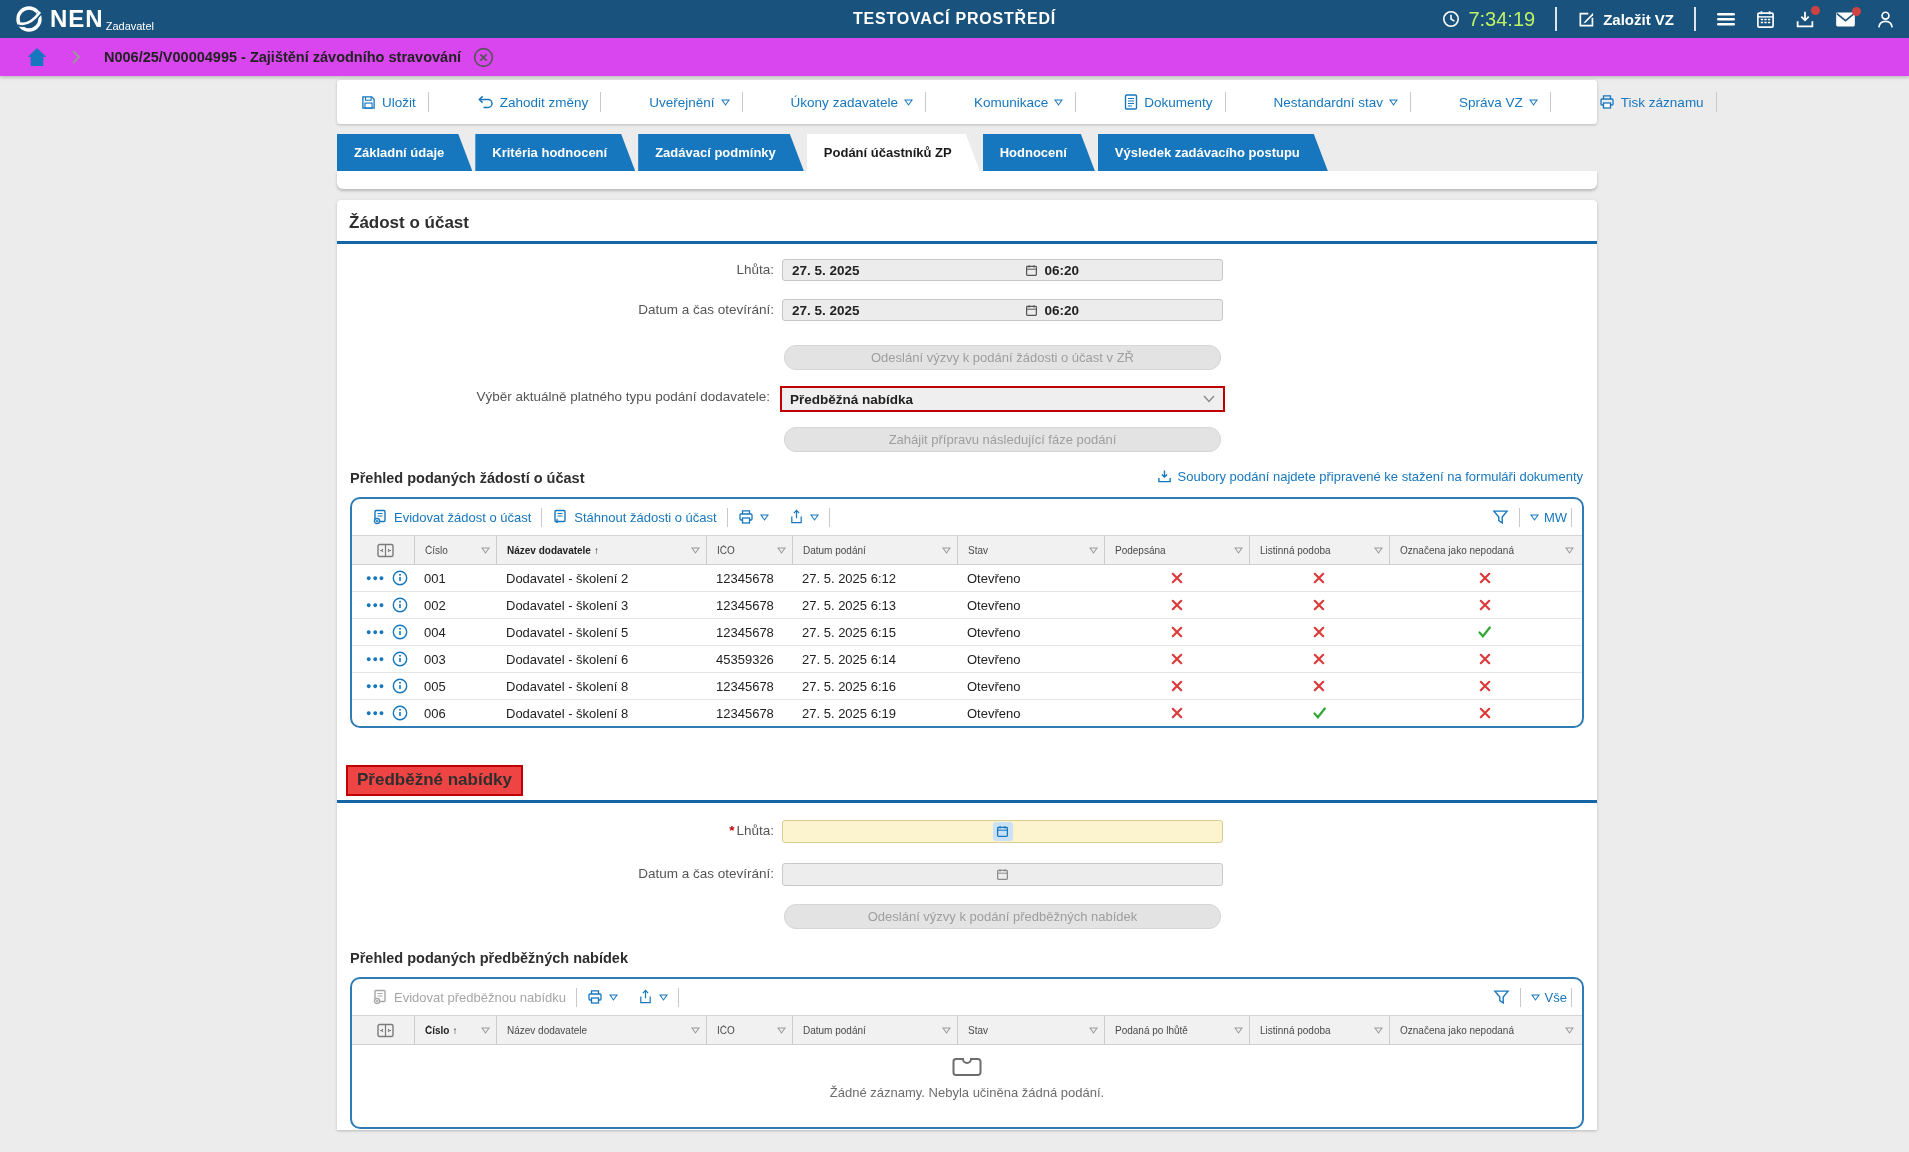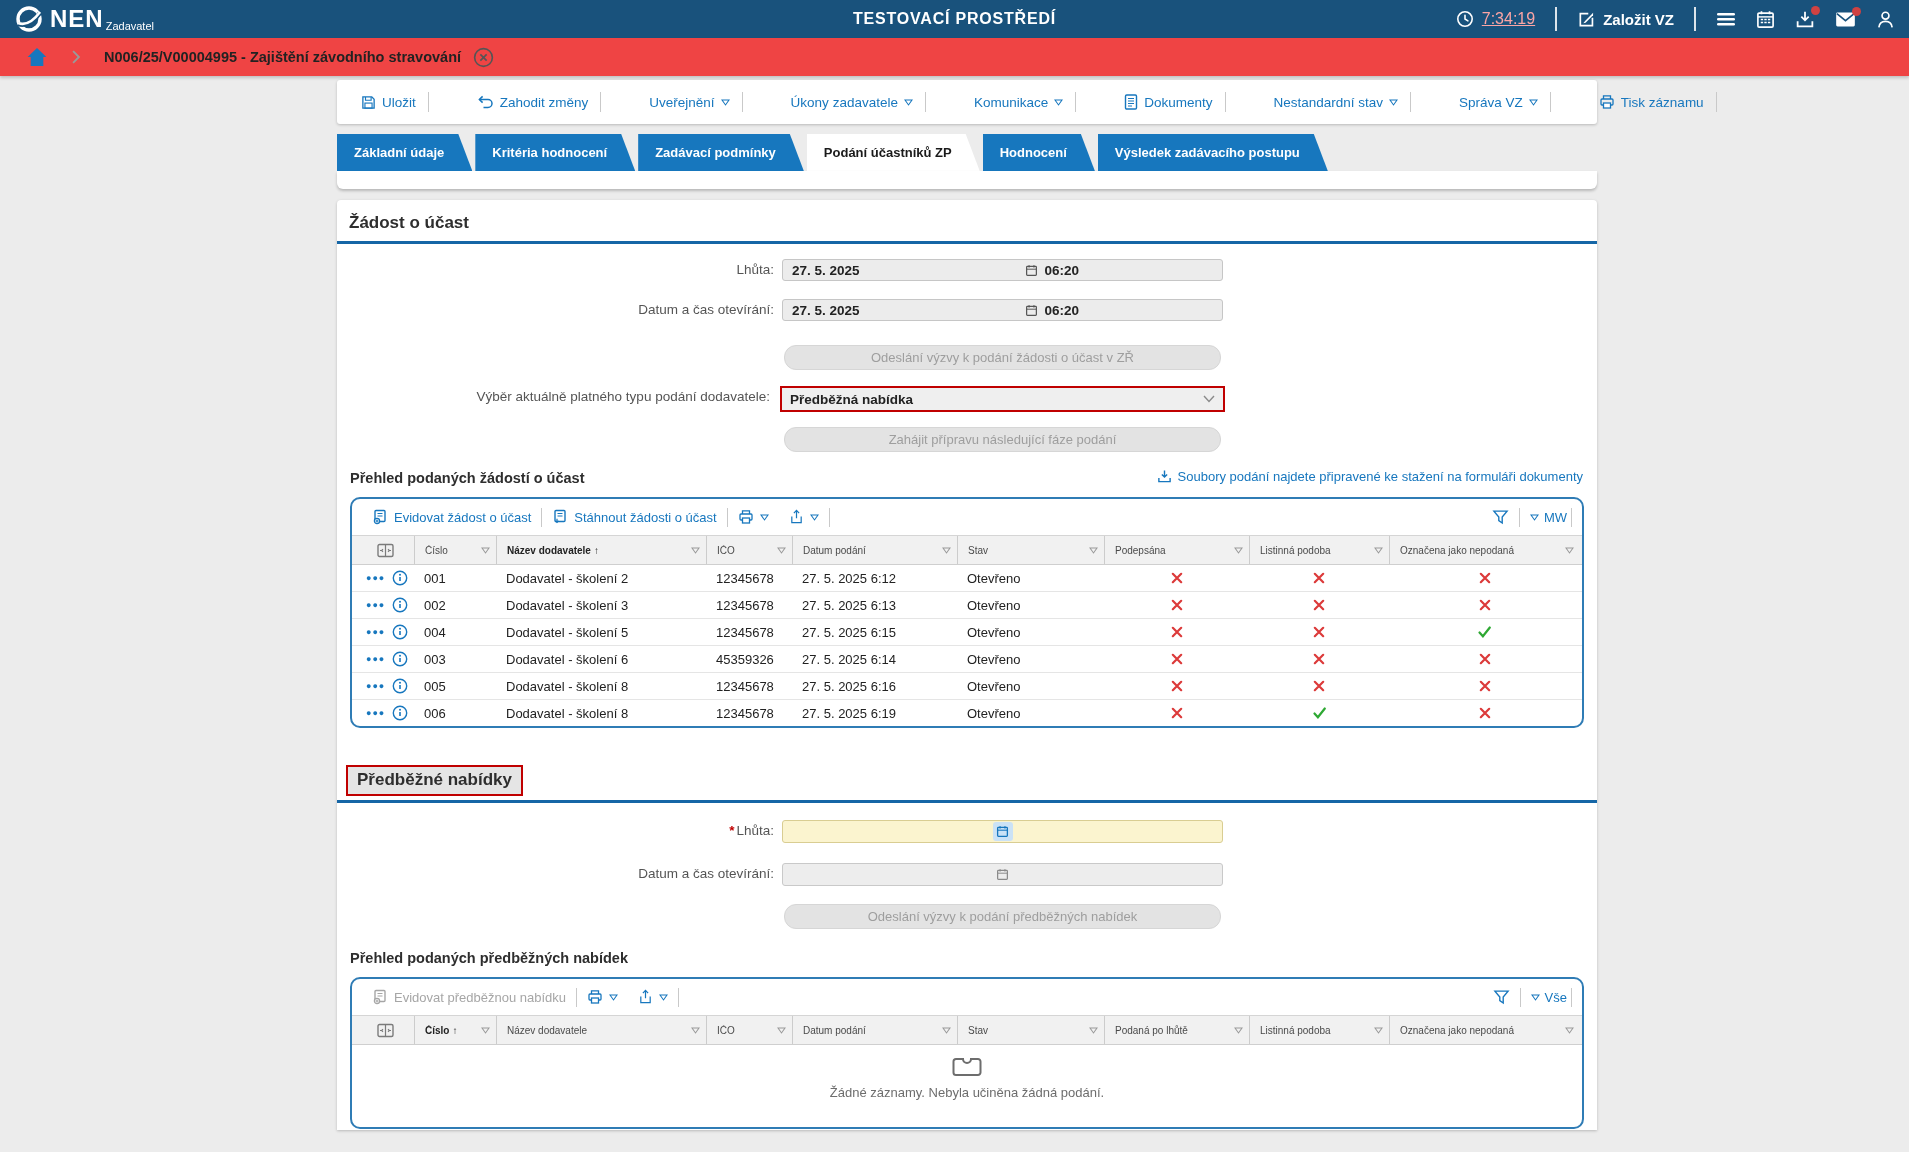--- a/index.html
+++ b/index.html
@@ -10,27 +10,27 @@
   
   .topbar { position:absolute; left:0; top:0; width:1909px; height:38px; background:#19527c; display:flex; align-items:center; }
   .brand { position:absolute; left:14px; top:0; height:38px; display:flex; align-items:center; }
   .brand svg { display:block; }
   .brand-name { color:#fff; font-size:24px; font-weight:bold; letter-spacing:1px; margin-left:6px; }
   .brand-sub { color:#fff; font-size:11px; margin-left:2px; margin-top:14px; }
   .env-title { position:absolute; left:0; right:0; text-align:center; color:#fff; font-weight:bold; font-size:16px; letter-spacing:.8px; }
   .top-right { position:absolute; right:14px; top:0; height:38px; display:flex; align-items:center; gap:20px; }
   .top-right .grp { display:flex; align-items:center; gap:8px; color:#fff; }
   .tdivider { width:2px; height:24px; background:rgba(255,255,255,.85); }
-  .clock-text { color:#fca5a5; font-size:16px;text-decoration:underline; }
+  .clock-text { color:#bef264; font-size:20px; }
   .create-vz { display:flex; align-items:center; gap:7px; background:none; border:none; color:#fff; font-weight:bold; font-size:15px; font-family:inherit; cursor:pointer; }
   .icon-badge { position:relative; display:inline-flex; }
   .icon-badge .dot { position:absolute; top:-4px; right:-5px; width:9px; height:9px; border-radius:50%; background:#cf4242; }
 
   
-  .breadcrumb-bar { position:absolute; left:0; top:38px; width:1909px; height:38px; background:#ef4444; box-shadow:0 2px 3px rgba(0,0,0,.18); display:flex; align-items:center; }
+  .breadcrumb-bar { position:absolute; left:0; top:38px; width:1909px; height:38px; background:#d946ef; box-shadow:0 2px 3px rgba(0,0,0,.18); display:flex; align-items:center; }
   .bc-home { margin-left:26px; display:inline-flex; }
   .bc-chevron { margin-left:22px; display:inline-flex; }
   .bc-title { margin-left:22px; font-size:14.5px; font-weight:bold; color:#222; }
   .bc-close { margin-left:12px; display:inline-flex; cursor:pointer; }
 
   
   .panel { position:absolute; background:#fff; box-shadow:0 1px 3px rgba(0,0,0,.22); }
   .panel-toolbar { left:337px; top:80px; width:1260px; height:44px; border-radius:3px; }
   .panel-tabstrip { left:337px; top:171px; width:1260px; height:18px; border-radius:0 0 6px 6px; box-shadow:0 2px 3px rgba(0,0,0,.22); }
   .main-panel { left:337px; top:200px; width:1260px; height:930px; border-radius:4px 4px 0 0; overflow:hidden; }
@@ -40,21 +40,21 @@
   .tb-item { display:flex; align-items:center; gap:6px; color:#1777be; font-size:13.5px; padding:0 12px; border-right:1px solid #c9c9c9; height:20px; cursor:pointer; white-space:nowrap; }
 
   
   .tabs { position:absolute; left:337px; top:134px; width:1260px; height:37px; display:flex; }
   .tab { height:37px; line-height:37px; background:#1777be; color:#fff; font-size:13px; font-weight:bold; padding:0 28px 0 17px; margin-right:3px; clip-path:polygon(0 0, calc(100% - 14px) 0, 100% 100%, 0 100%); cursor:pointer; white-space:nowrap; }
   .tab.active { background:#fff; color:#1a1a1a; }
 
   
   .sec-title { position:absolute; font-size:17px; font-weight:bold; color:#2e2e2e; }
   .rule { position:absolute; left:0; width:1260px; height:3px; background:#1566a6; }
-  .boxed-red { border:2px solid #c00000; padding:3px 9px 4px 9px; background:#e5e5e5; }
+  .boxed-red { border:2px solid #c00000; padding:3px 9px 4px 9px; background:#ef4444; }
 
   .frow { position:absolute; left:0; width:1260px; height:24px; }
   .frow .flabel { position:absolute; right:823px; top:3px; font-size:13.5px; color:#555; white-space:nowrap; }
   .req { color:#c00000; font-weight:bold; margin-right:2px; }
   .dfield { position:absolute; left:445px; top:0; width:441px; height:22px; background:#ececec; border:1px solid #c6c6c6; border-radius:3px; display:flex; align-items:center; font-size:13.5px; color:#222; font-weight:bold; }
   .dfield .dval { margin-left:9px; }
   .dfield .dcal { margin-left:165px; display:inline-flex; }
   .dfield .dtime { margin-left:7px; }
   .gbtn { position:absolute; left:447px; top:0; width:437px; height:25px; background:#e3e3e3; border:1px solid #d6d6d6; border-radius:12px; color:#9e9e9e; font-size:13px; font-family:inherit; text-align:center; line-height:23px; }
   .rselect { position:absolute; left:443px; top:0; width:445px; height:26px; background:#efefef; border:2px solid #c00000; display:flex; align-items:center; font-size:13.5px; font-weight:bold; color:#222; cursor:pointer; }

